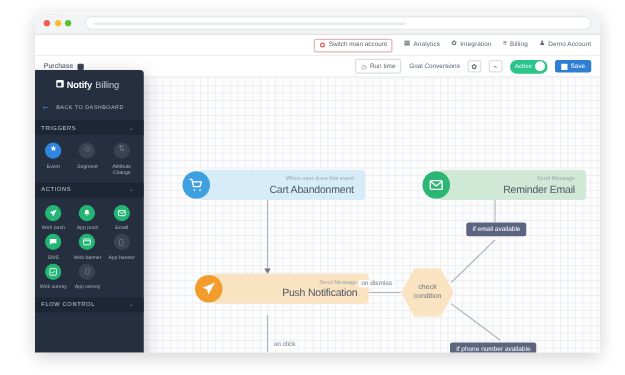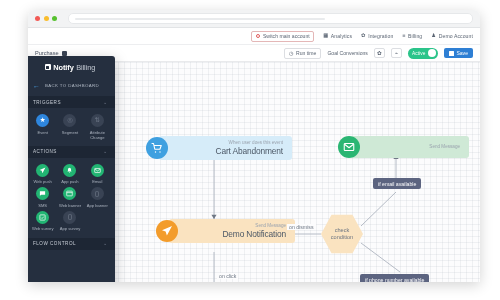--- a/index.html
+++ b/index.html
@@ -337,32 +337,33 @@
 
     <div class="node" id="node-reminder">
       <div class="nicon">
         <svg width="12" height="12" viewBox="0 0 24 24" fill="none" stroke="#fff" stroke-width="2.2" stroke-linejoin="round">
           <rect x="2.5" y="5" width="19" height="14" rx="1.5"></rect>
           <path d="M3 6.5 L12 13.5 L21 6.5"></path>
         </svg>
       </div>
       <div class="nbody">
         <div class="ntop">Send Message</div>
+        <div class="nmain">Reminder Email</div>
       </div>
     </div>
 
     <div class="node" id="node-push">
       <div class="nicon">
         <svg width="12" height="12" viewBox="0 0 24 24" fill="#fff">
           <path d="M22 2 L2 10.5 L9.2 13.2 L11.8 21 Z"></path>
         </svg>
       </div>
       <div class="nbody">
         <div class="ntop">Send Message</div>
-        <div class="nmain">Demo Notification</div>
+        <div class="nmain">Push Notification</div>
       </div>
     </div>
 
     <div id="node-condition">
       <div class="hex">
         <div class="hextext">
           <div>check</div>
           <div>condition</div>
         </div>
       </div>

